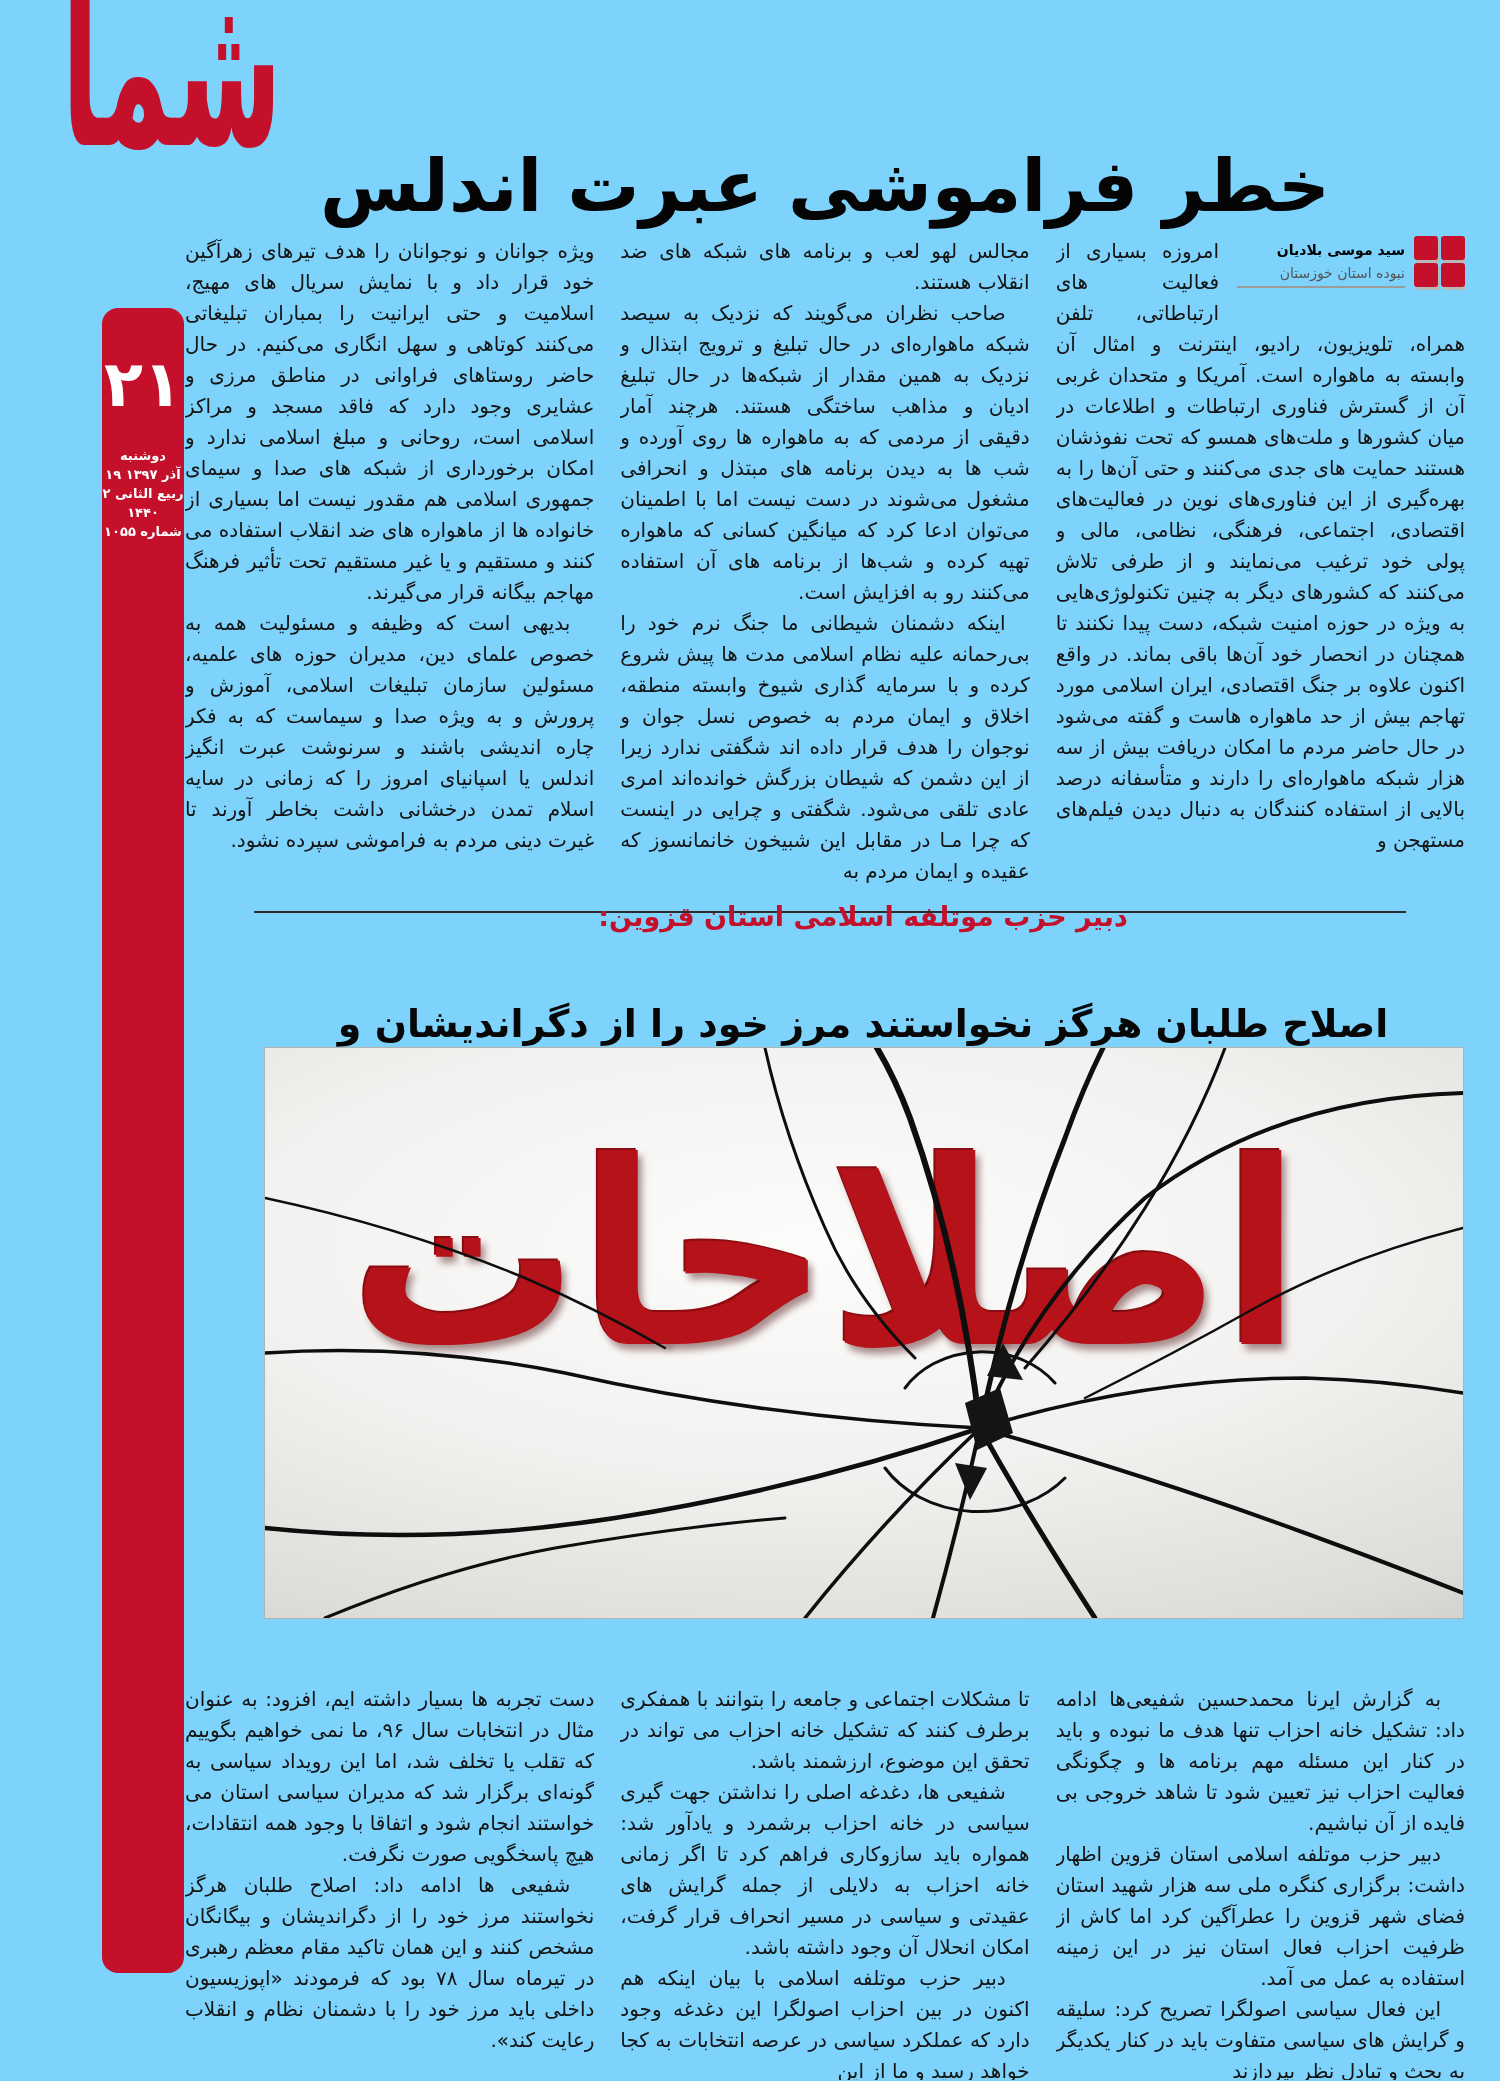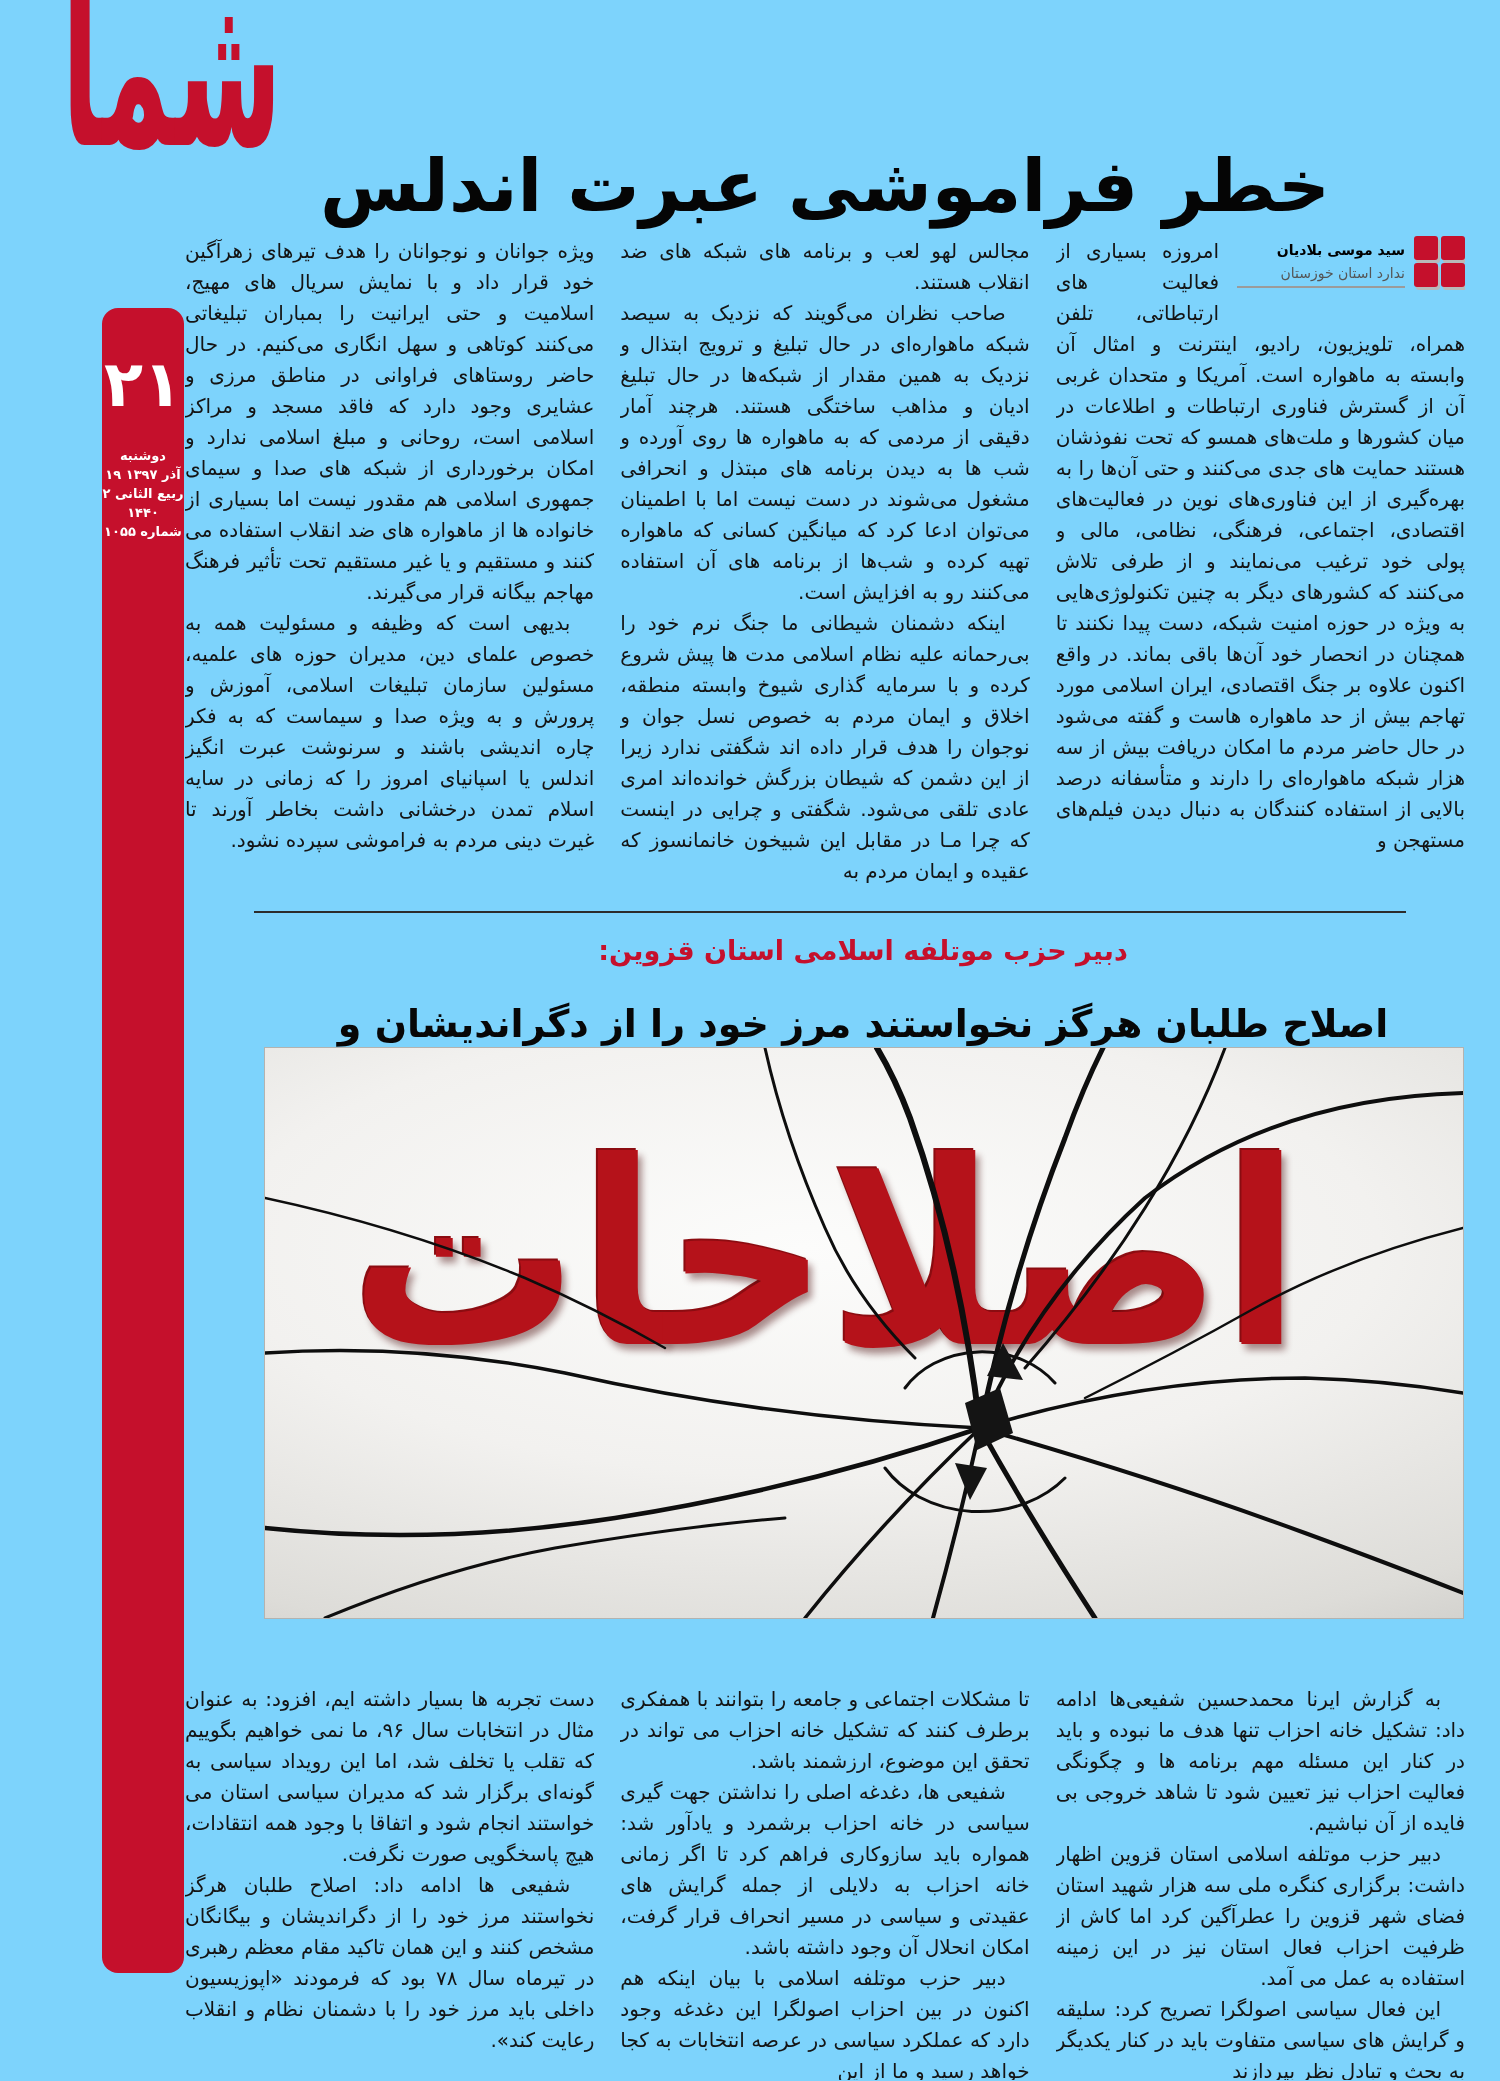--- a/index.html
+++ b/index.html
@@ -28,21 +28,21 @@
   .byline{float:right;width:234px;height:90px;margin-left:12px;display:flex;direction:rtl;
           align-items:flex-start;}
   .sqicon{width:52px;height:52px;margin-left:8px;display:grid;grid-template-columns:24px 24px;
           grid-template-rows:24px 24px;gap:3px;filter:drop-shadow(2px 3px 0 #b9b9b9);}
   .sqicon span{background:#c5102c;border-radius:3px;}
   .bl-text{padding-top:2px;border-bottom:2px solid #9b9b9b;min-width:168px;}
   .bl-name{font-weight:bold;font-size:14px;line-height:24px;color:#000;direction:rtl;}
   .bl-role{font-size:14px;line-height:22px;color:#555;direction:rtl;padding-bottom:2px;}
   
   .divider{position:absolute;left:254px;top:911px;width:1152px;height:2px;background:#2c2c2c;}
-  .kicker{position:absolute;left:264px;top:934px;width:1198px;text-align:center;direction:rtl;
+  .kicker{position:absolute;left:264px;top:900px;width:1198px;text-align:center;direction:rtl;
           color:#c5102c;font-weight:bold;font-size:27px;line-height:34px;}
   .h-sub{position:absolute;left:264px;top:966px;width:1198px;text-align:center;direction:rtl;
          color:#070707;font-weight:bold;font-size:38px;line-height:52px;}
   
   .photo{position:absolute;left:264px;top:1047px;width:1198px;height:570px;overflow:hidden;
          border:1px solid #b3b3b0;
          background:radial-gradient(120% 100% at 45% 35%, #fcfcfb 0%, #f2f1ef 40%, #dddcd8 72%, #b9b8b4 100%);}
   .word{position:absolute;left:60px;top:40px;width:1000px;direction:rtl;text-align:center;
         font-weight:bold;font-size:228px;line-height:300px;color:#b5121a;
         transform:scaleY(1.12);transform-origin:top center;letter-spacing:6px;
@@ -71,21 +71,21 @@
     <div class="col">
       <div class="byline">
         <div class="sqicon">
           <span></span>
             <span></span>
           <span></span>
             <span></span>
         </div>
         <div class="bl-text">
           <div class="bl-name">سید موسی بلادیان</div>
-          <div class="bl-role">ندارد استان خوزستان</div>
+          <div class="bl-role">نبوده استان خوزستان</div>
         </div>
       </div>
       <p>امروزه بسیاری از فعالیت های ارتباطاتی، تلفن همراه، تلویزیون، رادیو، اینترنت و امثال آن وابسته به ماهواره است. آمریکا و متحدان غربی آن از گسترش فناوری ارتباطات و اطلاعات در میان کشورها و ملت‌های همسو که تحت نفوذشان هستند حمایت های جدی می‌کنند و حتی آن‌ها را به بهره‌گیری از این فناوری‌های نوین در فعالیت‌های اقتصادی، اجتماعی، فرهنگی، نظامی، مالی و پولی خود ترغیب می‌نمایند و از طرفی تلاش می‌کنند که کشورهای دیگر به چنین تکنولوژی‌هایی به ویژه در حوزه امنیت شبکه، دست پیدا نکنند تا همچنان در انحصار خود آن‌ها باقی بماند. در واقع اکنون علاوه بر جنگ اقتصادی، ایران اسلامی مورد تهاجم بیش از حد ماهواره هاست و گفته می‌شود در حال حاضر مردم ما امکان دریافت بیش از سه هزار شبکه ماهواره‌ای را دارند و متأسفانه درصد بالایی از استفاده کنندگان به دنبال دیدن فیلم‌های مستهجن و</p>
     </div>
     <div class="col">
       <p>مجالس لهو لعب و برنامه های شبکه های ضد انقلاب هستند.</p>
       <p class="ind">صاحب نظران می‌گویند که نزدیک به سیصد شبکه ماهواره‌ای در حال تبلیغ و ترویج ابتذال و نزدیک به همین مقدار از شبکه‌ها در حال تبلیغ ادیان و مذاهب ساختگی هستند. هرچند آمار دقیقی از مردمی که به ماهواره ها روی آورده و شب ها به دیدن برنامه های مبتذل و انحرافی مشغول می‌شوند در دست نیست اما با اطمینان می‌توان ادعا کرد که میانگین کسانی که ماهواره تهیه کرده و شب‌ها از برنامه های آن استفاده می‌کنند رو به افزایش است.</p>
       <p class="ind">اینکه دشمنان شیطانی ما جنگ نرم خود را بی‌رحمانه علیه نظام اسلامی مدت ها پیش شروع کرده و با سرمایه گذاری شیوخ وابسته منطقه، اخلاق و ایمان مردم به خصوص نسل جوان و نوجوان را هدف قرار داده اند شگفتی ندارد زیرا از این دشمن که شیطان بزرگش خوانده‌اند امری عادی تلقی می‌شود. شگفتی و چرایی در اینست که چرا مـا در مقابل این شبیخون خانمانسوز که عقیده و ایمان مردم به</p>
     </div>
     <div class="col">

